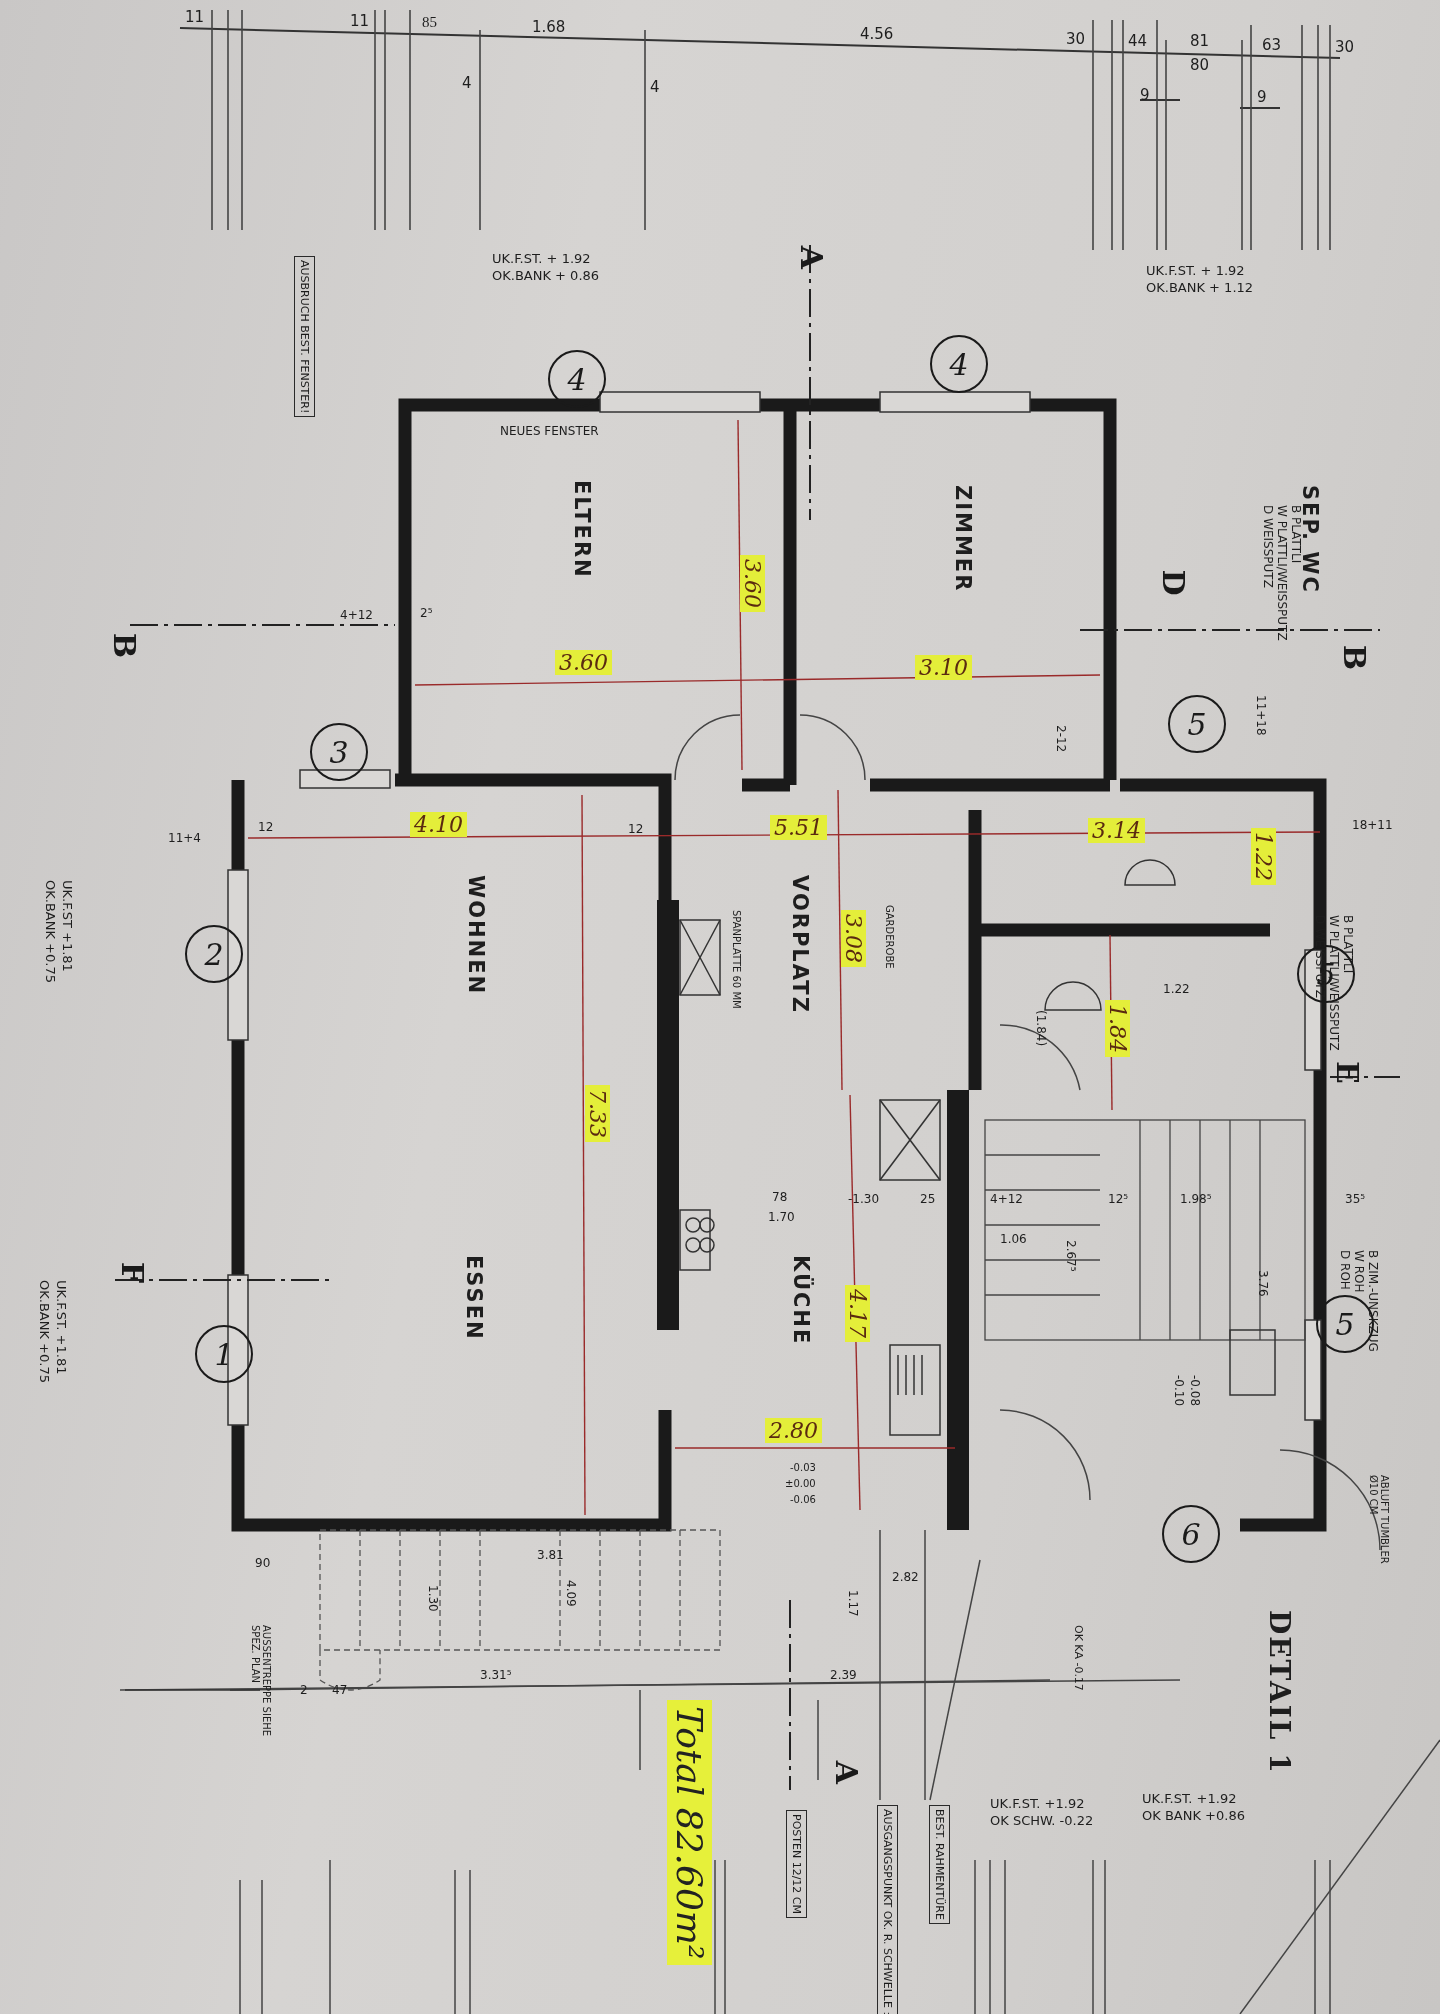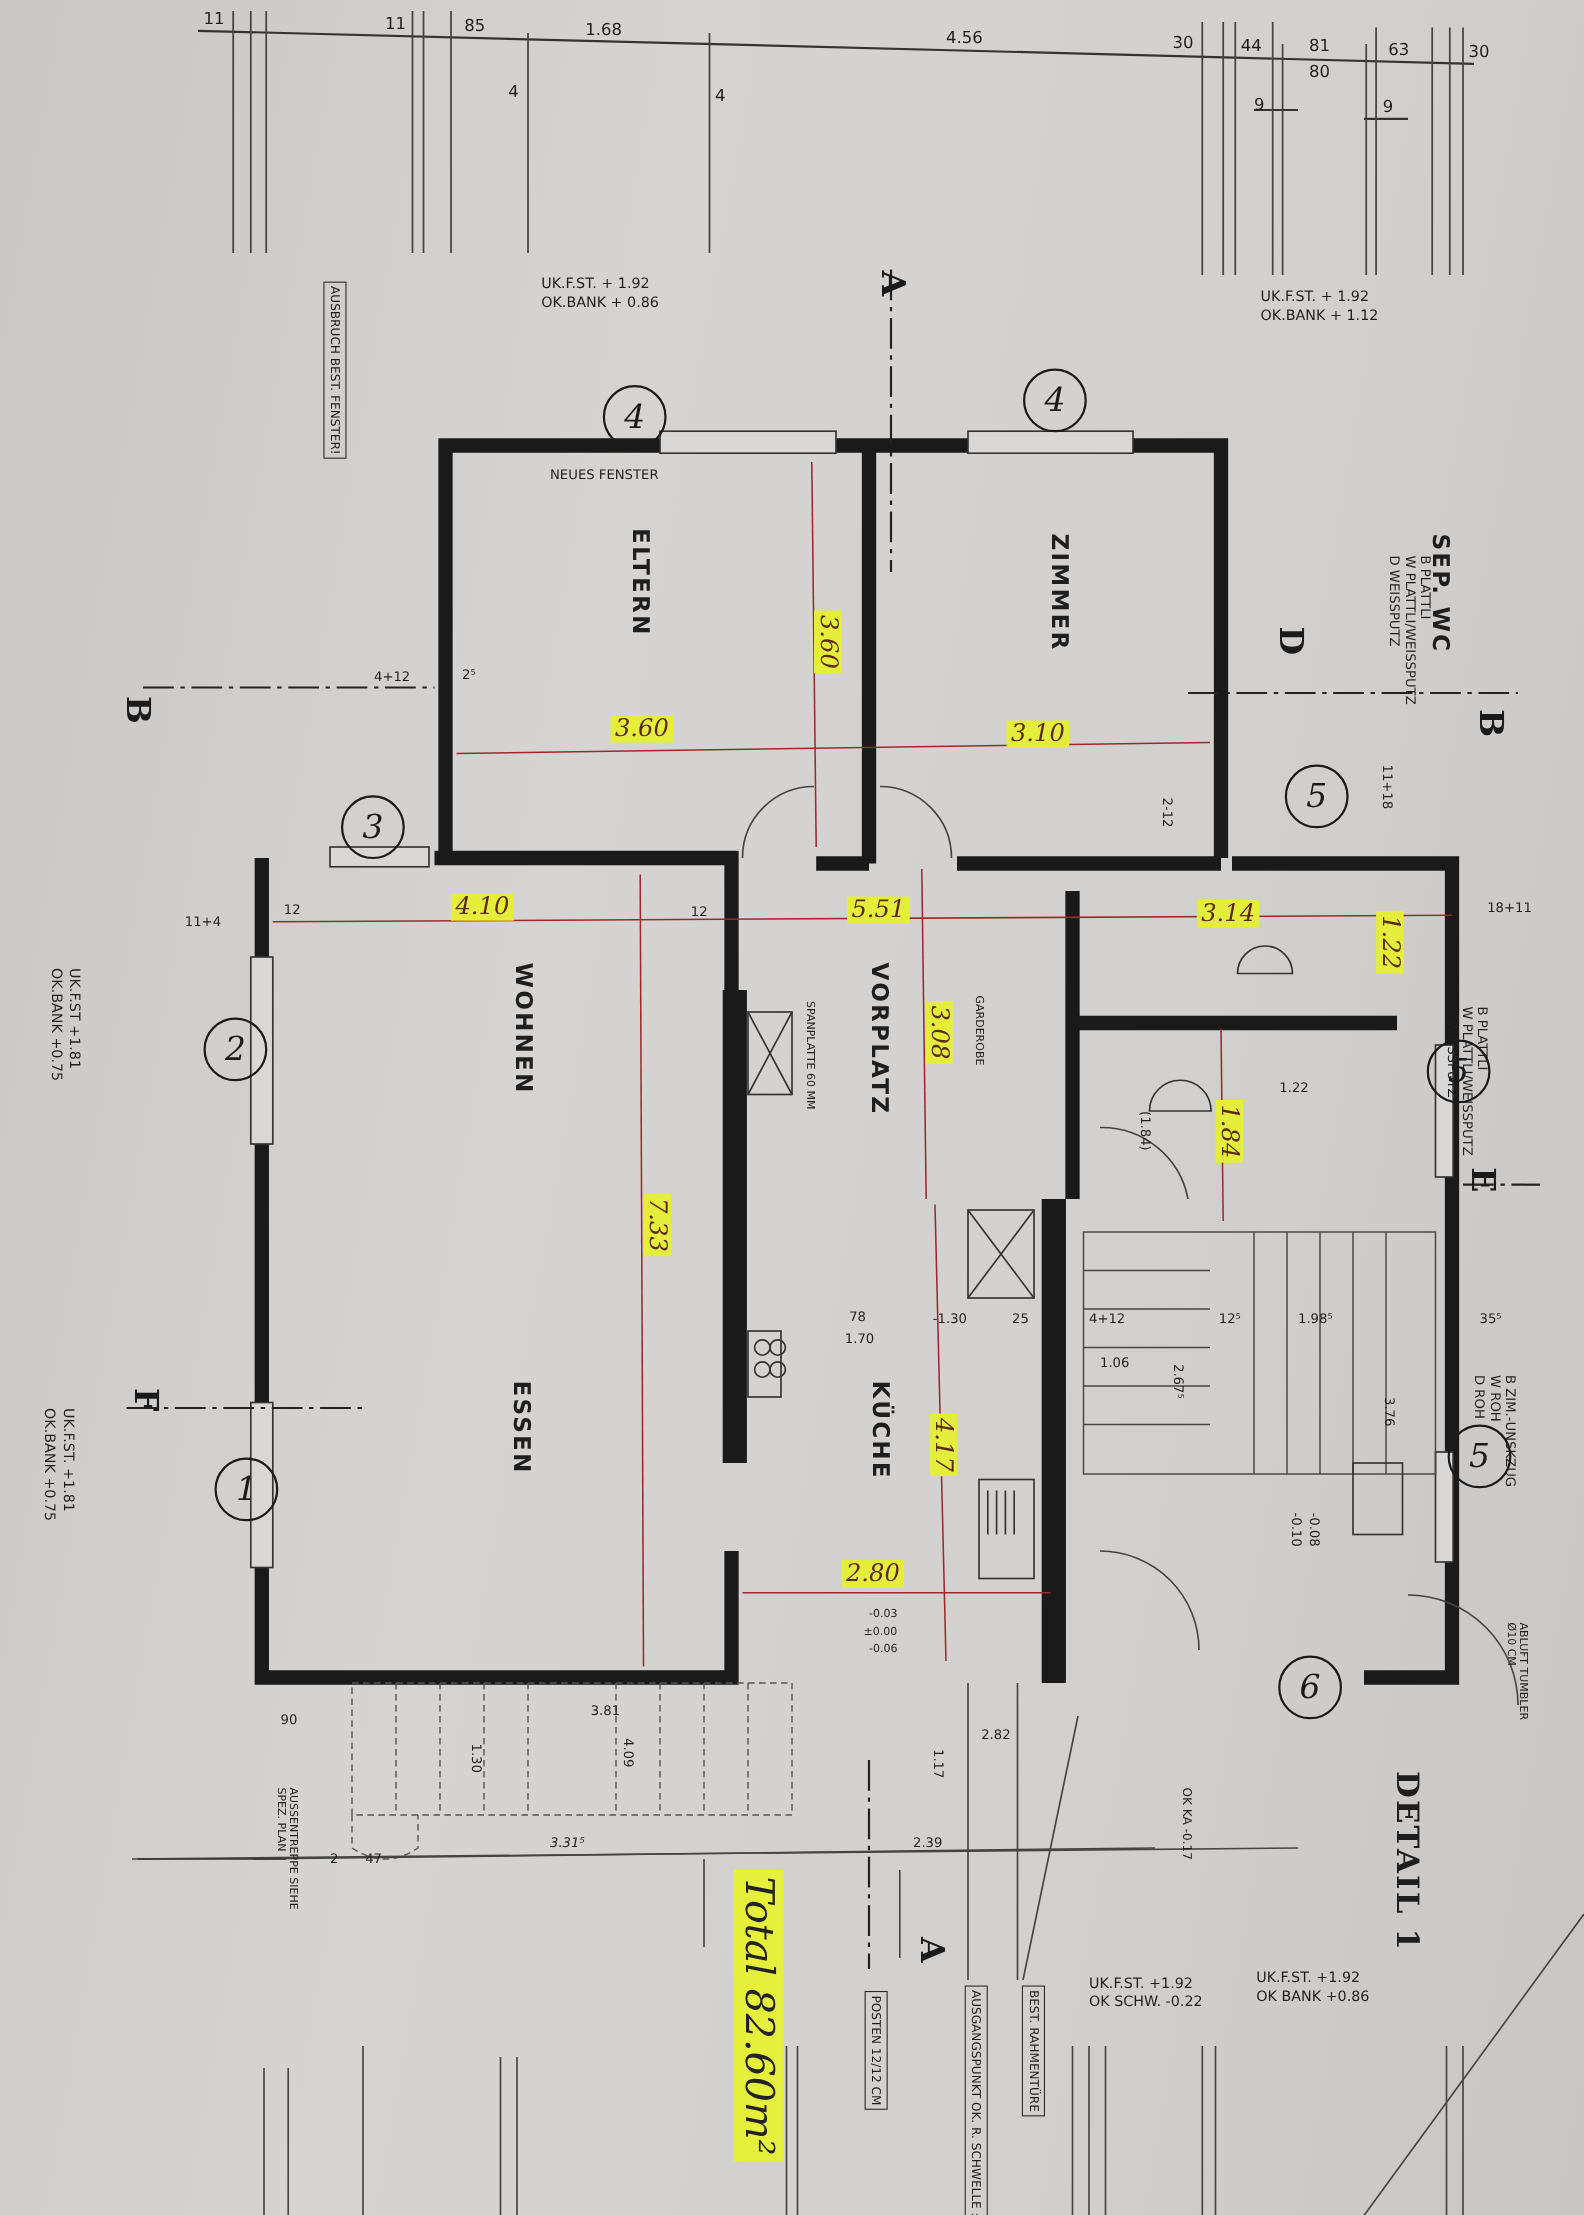--- a/index.html
+++ b/index.html
@@ -180,21 +180,21 @@
     <line x1="818" y1="1700" x2="818" y2="1780"></line>
     <line x1="880" y1="1530" x2="880" y2="1800"></line>
     <line x1="925" y1="1530" x2="925" y2="1800"></line>
     <line x1="980" y1="1560" x2="930" y2="1800"></line>
   </g>
   <line x1="125" y1="1690" x2="260" y2="1690" stroke="#333" stroke-width="1.5"></line>
 </svg>
 
 <div class="lbl" style="left:185px;top:8px;">11</div>
 <div class="lbl" style="left:350px;top:12px;">11</div>
-<div class="lbl" style="left:422px;top:14px;">85</div>
+<div class="lbl" style="left:422px;top:14px;font-family:Liberation Serif, serif;">85</div>
 <div class="lbl" style="left:532px;top:18px;">1.68</div>
 <div class="lbl" style="left:860px;top:25px;">4.56</div>
 <div class="lbl" style="left:1066px;top:30px;">30</div>
 <div class="lbl" style="left:1128px;top:32px;">44</div>
 <div class="lbl" style="left:1190px;top:32px;">81</div>
 <div class="lbl" style="left:1190px;top:56px;">80</div>
 <div class="lbl" style="left:1262px;top:36px;">63</div>
 <div class="lbl" style="left:1335px;top:38px;">30</div>
 <div class="lbl" style="left:1140px;top:86px;">9</div>
 <div class="lbl" style="left:1257px;top:88px;">9</div>
@@ -311,21 +311,21 @@
 <div class="lbl small" style="left:1180px;top:1192px;">1.98⁵</div>
 <div class="lbl small" style="left:1345px;top:1192px;">35⁵</div>
 <div class="lbl small rot90" style="left:1078px;top:1240px;">2.67⁵</div>
 <div class="lbl small rot90" style="left:1270px;top:1270px;">3.76</div>
 <div class="lbl small" style="left:1163px;top:982px;">1.22</div>
 <div class="lbl small rot90" style="left:1202px;top:1375px;">-0.08</div>
 <div class="lbl small rot90" style="left:1186px;top:1375px;">-0.10</div>
 <div class="lbl small" style="left:537px;top:1548px;">3.81</div>
 <div class="lbl small rot90" style="left:578px;top:1580px;">4.09</div>
 <div class="lbl small rot90" style="left:440px;top:1585px;">1.30</div>
-<div class="lbl small" style="left:500px;top:1668px;font-style:italic;">3.31⁵</div>
+<div class="lbl small" style="left:480px;top:1668px;">3.31⁵</div>
 <div class="lbl small" style="left:892px;top:1542px;margin-top:28px;">2.82</div>
 <div class="lbl small" style="left:830px;top:1668px;">2.39</div>
 <div class="lbl small rot90" style="left:860px;top:1590px;">1.17</div>
 <div class="lbl small" style="left:255px;top:1556px;">90</div>
 <div class="lbl small" style="left:332px;top:1683px;">47</div>
 <div class="lbl small" style="left:300px;top:1683px;">2</div>
 <div class="lbl small" style="left:785px;top:1478px;font-size:10px;">±0.00</div>
 <div class="lbl small" style="left:790px;top:1462px;font-size:10px;">-0.03</div>
 <div class="lbl small" style="left:790px;top:1494px;font-size:10px;">-0.06</div>
 <div class="lbl small" style="left:1352px;top:818px;">18+11</div>

